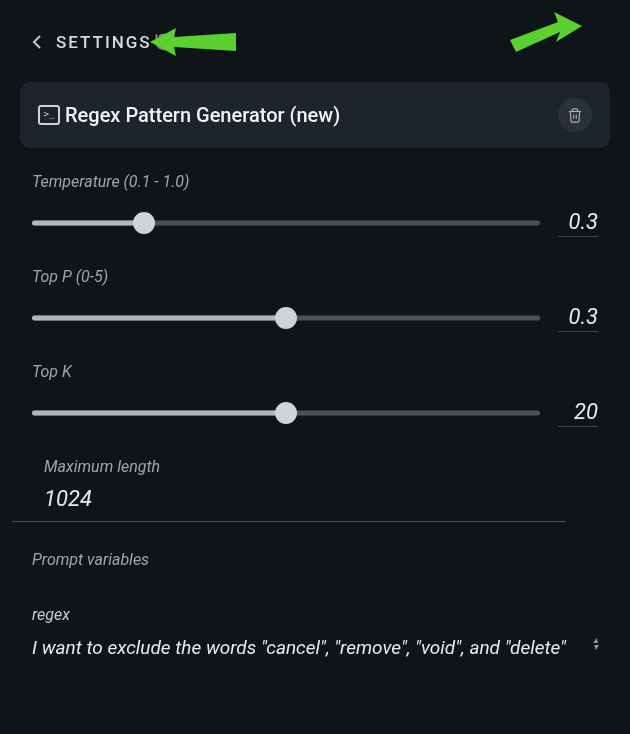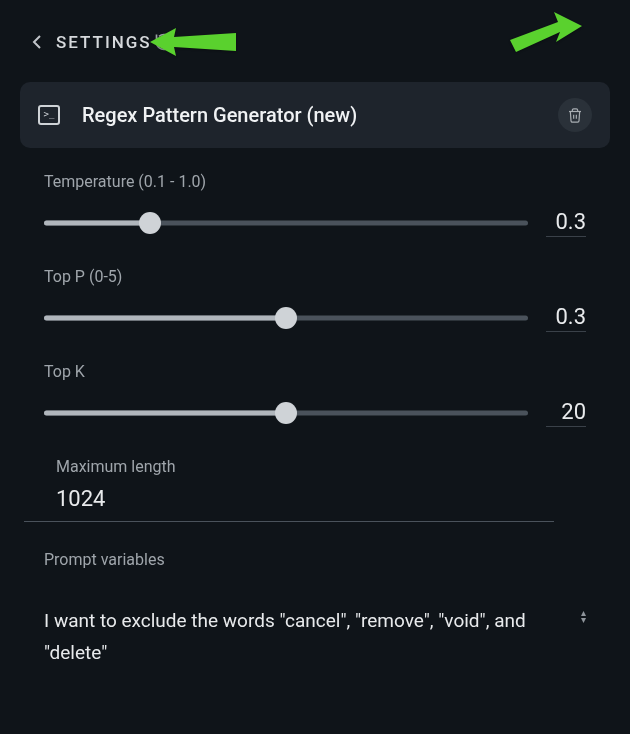--- a/index.html
+++ b/index.html
@@ -64,21 +64,21 @@
     background: #1e242c;
     border-radius: 10px;
     padding: 16px 18px;
     display: flex;
     align-items: center;
     justify-content: space-between;
   }
   .title-card-left {
     display: flex;
     align-items: center;
-    gap: 22px;
+    gap: 5px;
   }
   .terminal-icon {
     width: 22px;
     height: 20px;
     border: 2px solid #cfd3d7;
     border-radius: 3px;
     position: relative;
     display: flex;
     align-items: center;
     justify-content: center;
@@ -106,21 +106,22 @@
     align-items: center;
     justify-content: center;
     cursor: pointer;
   }
   .trash-btn svg {
     stroke: #a8adb2;
     stroke-width: 1.8;
     fill: none;
   }
   .params {
-    padding: 0 44px;
+    padding: 0 32px;
+    font-style: italic;
   }
   .param-group {
     margin-bottom: 30px;
   }
   .param-label {
     font-size: 16px;
     color: #9fa5ab;
     margin-bottom: 18px;
   }
   .slider-row {
@@ -303,20 +304,21 @@
   </div>
 
   <div class="text-input-group divider" style="margin-left:12px;margin-right:0;">
     <div class="text-input-label">Maximum length</div>
     <div class="text-input-value" style="border-bottom:1px solid #4a525b;margin:0 -32px;padding-left:32px;padding-right:32px;">1024</div>
   </div>
 
   <div class="section-label">Prompt variables</div>
 
   <div>
+    <div class="var-name">regex</div>
     <div class="var-value-row">
       <div class="var-value">I want to exclude the words "cancel", "remove", "void", and "delete"</div>
       <div class="sort-icon">
         <span>▴</span>
           <span>▾</span>
       </div>
     </div>
   </div>
 
 </div>

